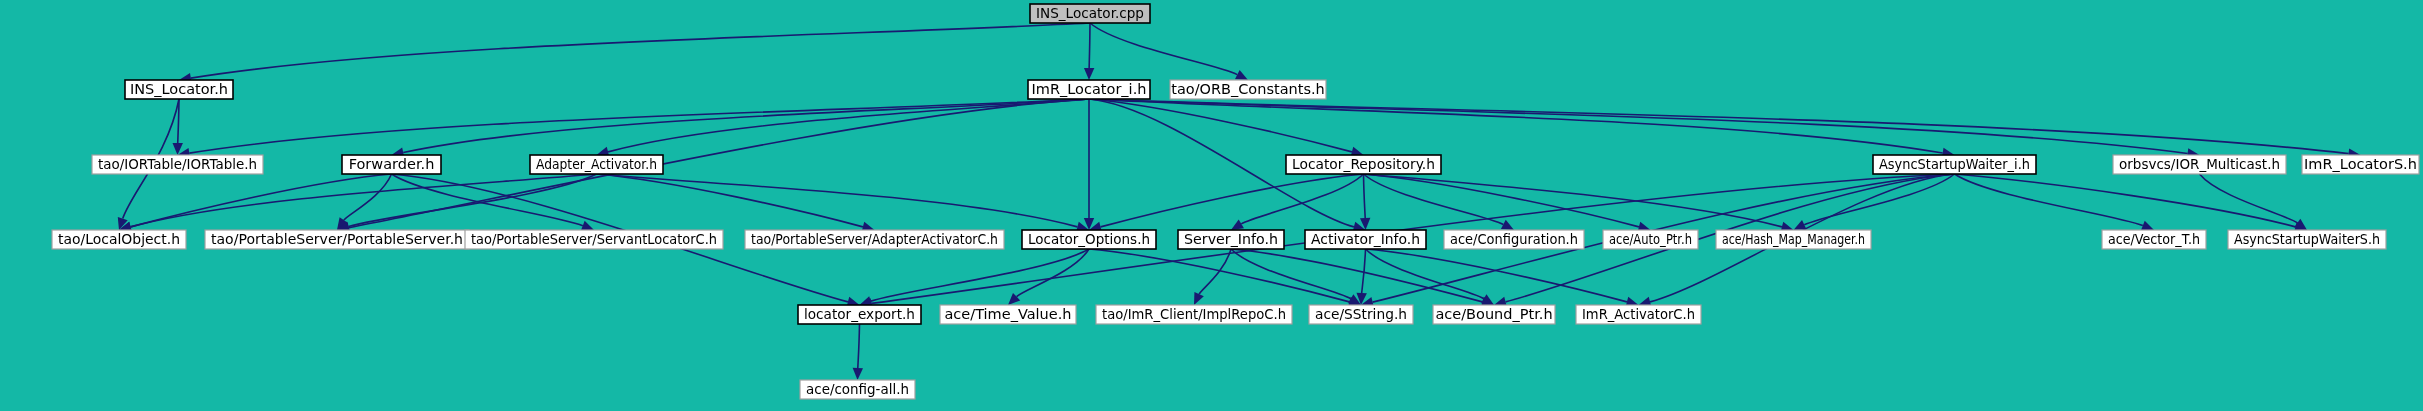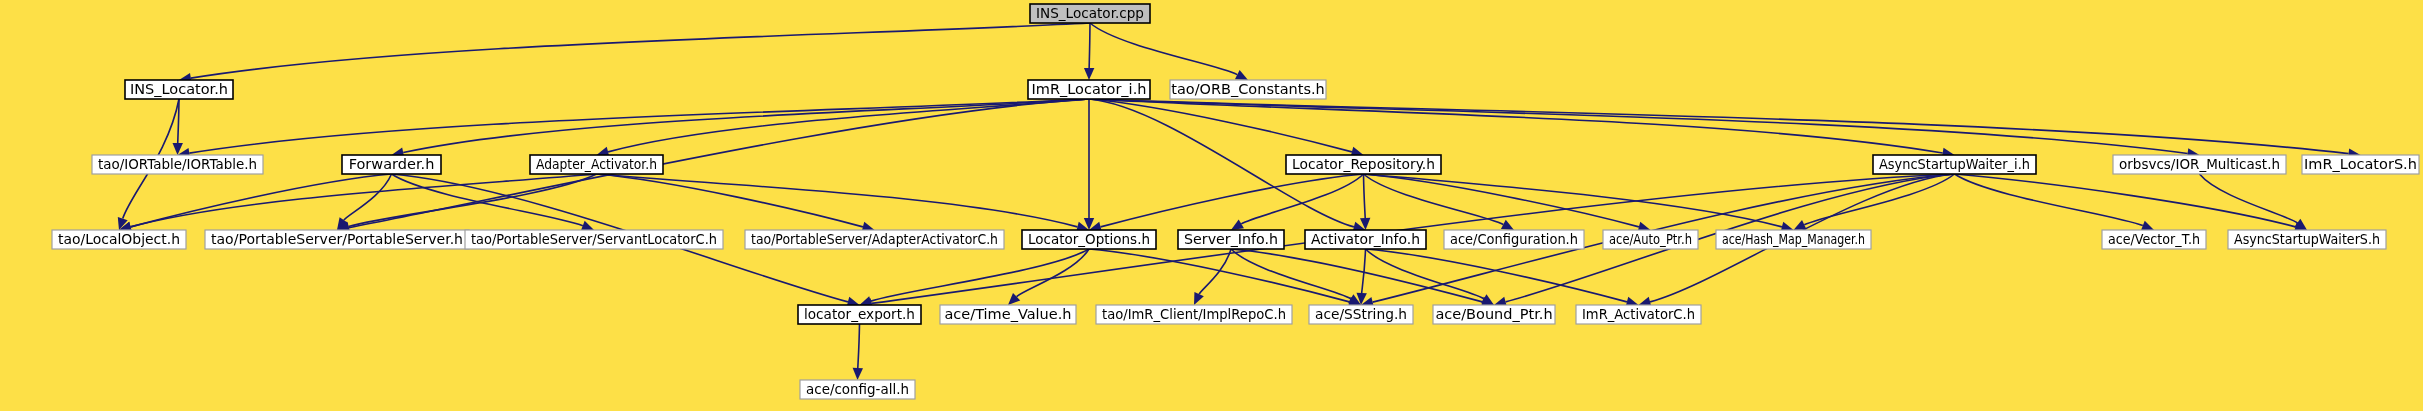--- a/index.html
+++ b/index.html
@@ -1,17 +1,17 @@
 <!DOCTYPE html>
 <html><head>
 <meta charset="utf-8">
 <style>
   html,body{margin:0;padding:0;background:#ffffff;}
   body{font-family:"DejaVu Sans","Liberation Sans",sans-serif;}
-  #graph-wrap{position:relative;width:2423px;height:411px;background:#fde047;overflow:hidden;}
+  #graph-wrap{position:relative;width:2423px;height:411px;background:#14b8a6;overflow:hidden;}
   svg#graph{position:absolute;left:0;top:0;width:2423px;height:411px;display:block;}
   .edge{fill:none;stroke:#191970;stroke-width:1.6px;}
   .arrow{fill:#191970;stroke:none;}
   .node-rect{stroke:#191970;}
   .node-rect.plain{fill:#ffffff;stroke:#a0a0a0;stroke-width:1.2px;}
   .node-rect.solid{fill:#ffffff;stroke:#000000;stroke-width:1.6px;}
   .node-rect.root{fill:#bfbfbf;stroke:#000000;stroke-width:1.6px;}
   .node-label{font-family:"DejaVu Sans","Liberation Sans",sans-serif;font-size:14.5px;fill:#000000;dominant-baseline:middle;text-anchor:middle;}
 </style>
 </head>

